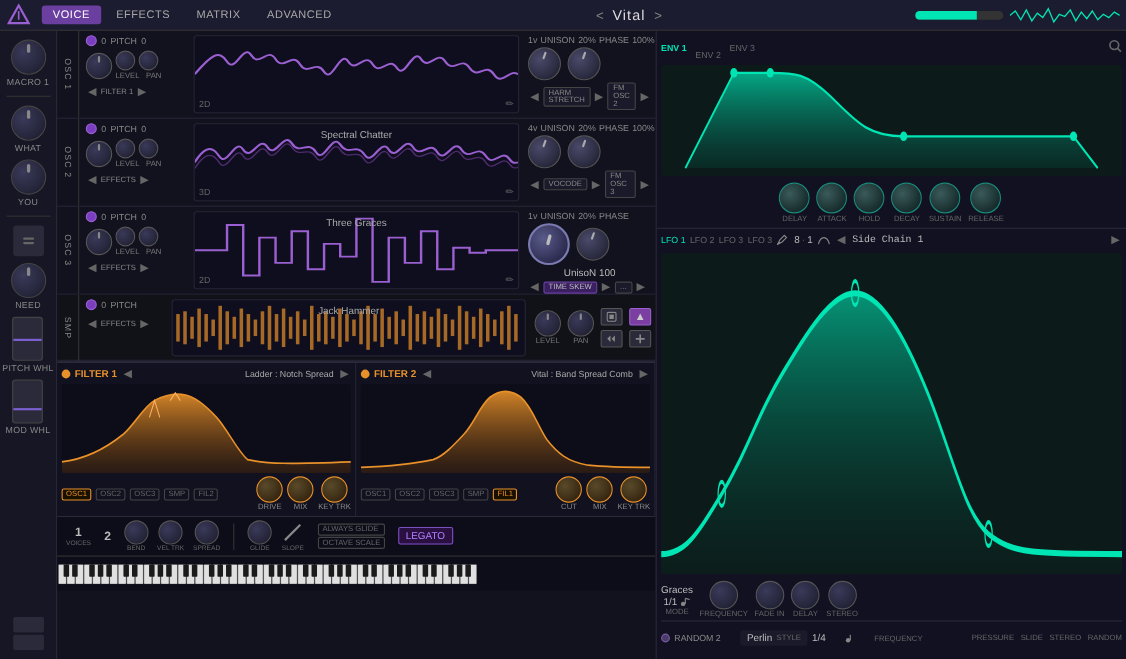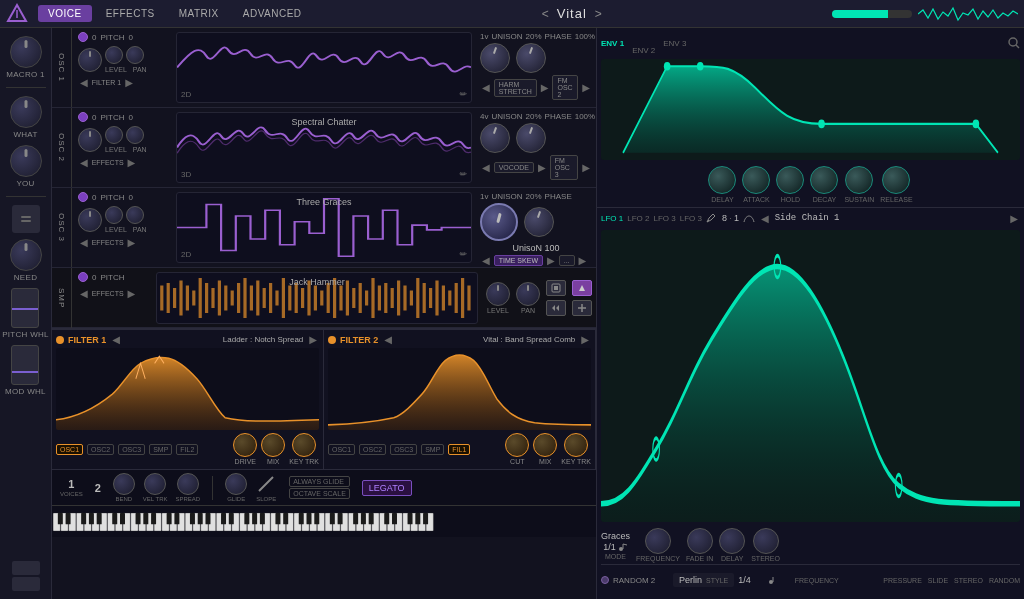--- a/index.html
+++ b/index.html
@@ -1282,21 +1282,21 @@
 
 
           <div style="display:flex;align-items:center;gap:4px;height:22px;">
             <div style="width:8px;height:8px;border-radius:50%;background:#4a3a6a;border:1px solid #7a5fa0;"></div>
             <span style="font-size:8px;color:#888;width:56px;">RANDOM 2</span>
 
             <div style="display:flex;align-items:center;gap:4px;background:#1a1a2a;border-radius:2px;padding:2px 6px;">
               <span style="font-size:9px;color:#bbb;">Perlin</span>
               <span style="font-size:7px;color:#666;">STYLE</span>
             </div>
-            <div style="display:flex;align-items:center;gap:17px;">
+            <div style="display:flex;align-items:flex-end;gap:17px;">
               <span style="font-size:9px;color:#bbb;">1/4</span>
               <svg width="10" height="10" viewBox="0 0 10 10">
                   <circle cx="3" cy="7" r="2" fill="#888"></circle>
                   <line x1="5" y1="7" x2="5" y2="2" stroke="#888" stroke-width="1"></line>
                 </svg>
               <span style="font-size:7px;color:#666;">FREQUENCY</span>
             </div>
             <div style="margin-left:auto;display:flex;gap:6px;">
               <span style="font-size:7px;color:#666;">PRESSURE</span>
               <span style="font-size:7px;color:#666;">SLIDE</span>

